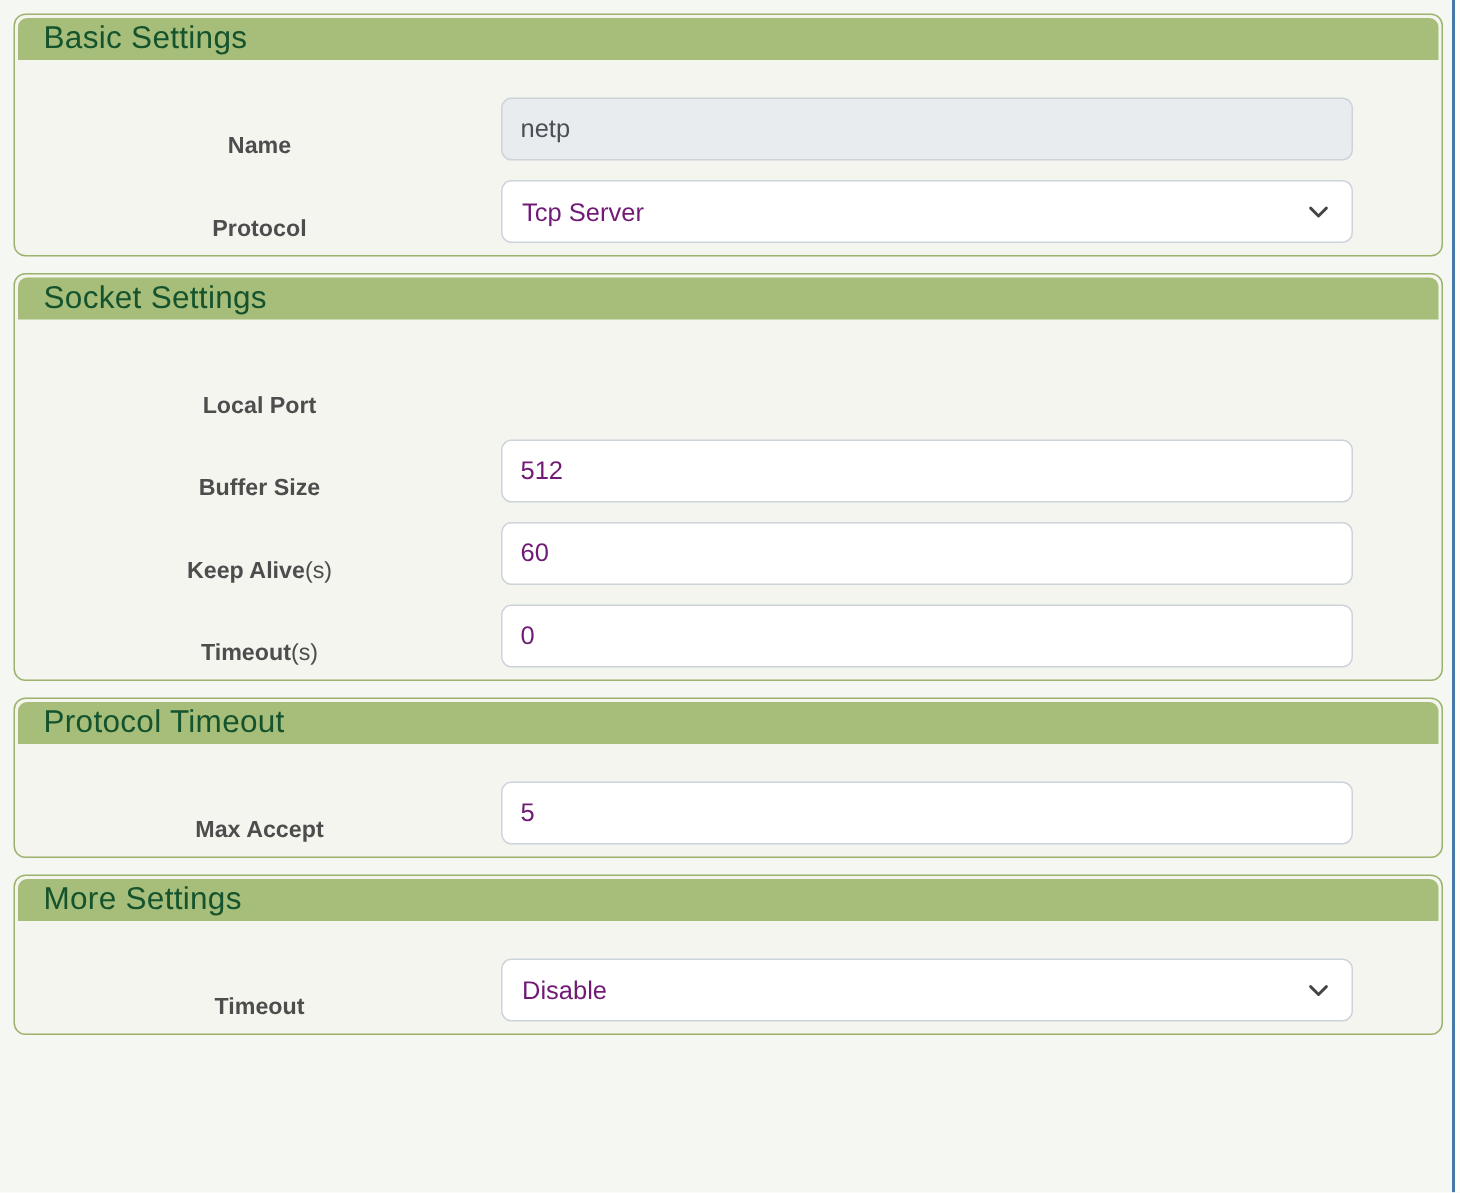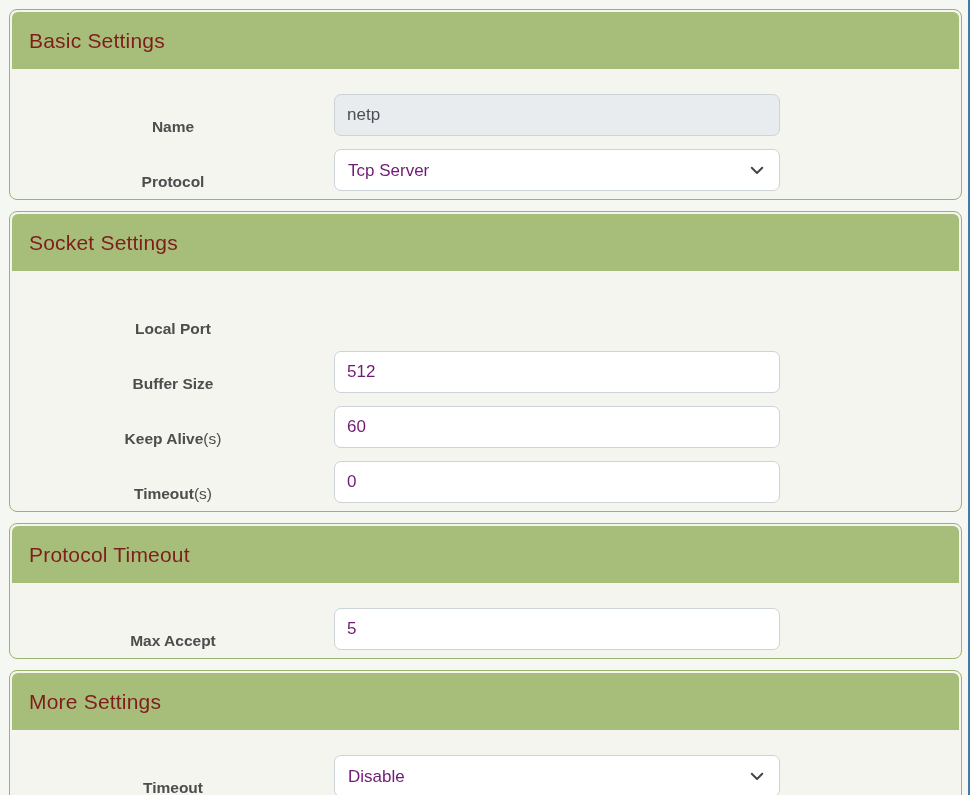--- a/index.html
+++ b/index.html
@@ -13,24 +13,24 @@
   }
   .panels { position:absolute; top:9px; left:9px; width:953px; }
   .panel {
     border:1px solid #9db26d;
     border-radius:8px;
     background:#f3f5ee;
     padding:2px;
     margin-bottom:11px;
   }
   .panel-header {
-    height:57px;
+    height:28px;
     background:#a6be79;
     border-radius:6px 6px 0 0;
-    color:#7f1d1d;
+    color:#14532d;
     font-size:21px;
     font-weight:400;
     display:flex;
     align-items:center;
     padding-left:17px;
     letter-spacing:0.2px;
   }
   .panel-body { padding:12px 0 6px 0; }
   .form-row {
     height:55px;
@@ -38,21 +38,21 @@
     align-items:flex-end;
   }
   .lbl {
     width:322px;
     text-align:center;
     font-size:15.5px;
     color:#4d4d4d;
   }
   .lbl b { font-weight:700; }
   .lbl .sfx { font-weight:400; }
-  .ctl { width:446px; position:relative; }
+  .ctl { width:568px; position:relative; }
   .control {
     width:100%;
     height:42px;
     border:1px solid #ccd3d9;
     border-radius:7px;
     background:#ffffff;
     font-family:"Liberation Sans", sans-serif;
     font-size:17px;
     color:#701a75;
     padding:0 12px;

